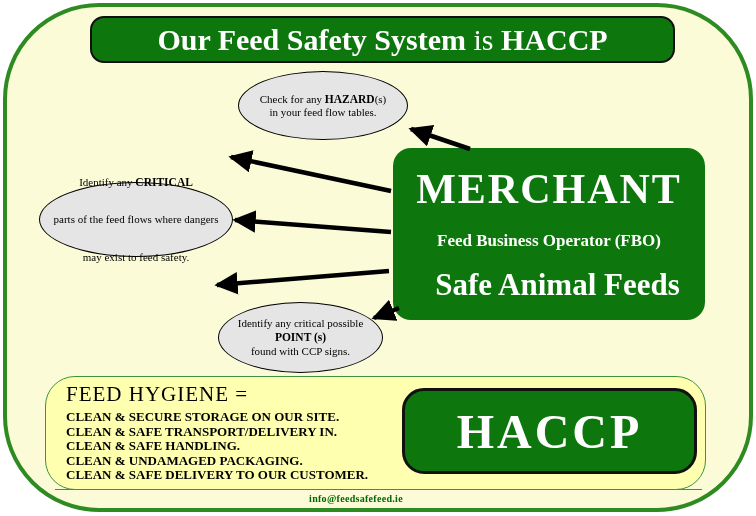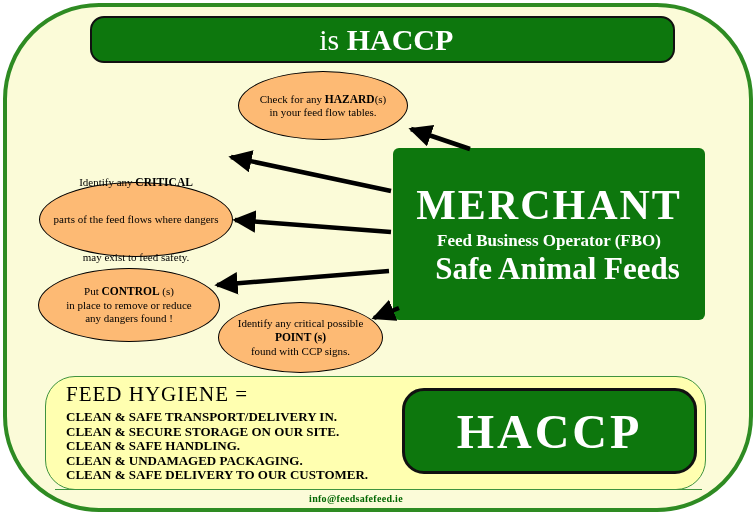--- a/index.html
+++ b/index.html
@@ -12,35 +12,36 @@
     background:#FBFBD8;border:4px solid #2E8B22;border-radius:96px;
   }
   .title-bar{
     position:absolute;left:90px;top:16px;width:581px;height:43px;
     background:#0D770D;border:2px solid #111111;border-radius:14px;
     color:#ffffff;display:flex;align-items:center;justify-content:center;
     font-size:30px;white-space:pre;
   }
   .title-bar .b{font-weight:bold;}
   .bubble{
-    position:absolute;background:#fdba74;border:1.6px solid #000000;border-radius:50%;
+    position:absolute;background:#e5e5e5;border:1.6px solid #000000;border-radius:50%;
     display:flex;flex-direction:column;align-items:center;justify-content:center;
     text-align:center;font-size:11px;line-height:1.22;color:#000000;
   }
   .bubble .b{font-weight:bold;font-size:11.5px;}
   #bubble-hazard  {left:238px;top:71px; width:168px;height:67px;}
   #bubble-analysis{left:42px; top:97px; width:184px;height:73px;}
   #bubble-critical{left:39px; top:182px;width:192px;height:73px;gap:24px;}
   #bubble-control {left:38px; top:268px;width:180px;height:72px;}
   #bubble-point   {left:218px;top:302px;width:163px;height:69px;}
   .merchant{
     position:absolute;left:393px;top:148px;width:312px;height:172px;
-    background:#0D770D;border-radius:6px;color:#ffffff;
+    background:#0D770D;border-radius:18px;color:#ffffff;
     display:flex;flex-direction:column;align-items:center;justify-content:center;
     text-align:center;
+    gap:16px;
   }
   .merchant .l1{font-size:42px;font-weight:bold;letter-spacing:2px;line-height:1.05;}
   .merchant .l2{font-size:17px;font-weight:bold;margin-top:4px;}
   .merchant .l3{font-size:31px;font-weight:bold;margin-top:2px;line-height:1.05;margin-left:17px;}
   .hygiene-panel{
     position:absolute;left:45px;top:376px;width:659px;height:112px;
     background:#FFFFB0;border:1px solid #3F933F;border-radius:30px;
   }
   .hygiene-text{
     position:absolute;left:66px;top:382px;width:340px;color:#000000;
@@ -63,57 +64,52 @@
   }
   .arrows{position:absolute;left:0;top:0;width:756px;height:516px;pointer-events:none;}
 </style>
 </head>
 <body>
 
 <div class="canvas">
 
   <div class="page"></div>
 
-  <div class="title-bar"><span> is </span><span class="b">HACCP</span></div>
+  <div class="title-bar"><span class="b">Our Feed Safety System</span><span> is </span><span class="b">HACCP</span></div>
 
   <div class="bubble" id="bubble-hazard">
     <div><span>Check for any </span><span class="b">HAZARD</span><span>(s)</span></div>
     <div>in your feed flow tables.</div>
   </div>
 
 
   <div class="bubble" id="bubble-critical">
     <div><span>Identify any </span><span class="b">CRITICAL</span></div>
     <div>parts of the feed flows where dangers</div>
     <div>may exist to feed safety.</div>
   </div>
 
-  <div class="bubble" id="bubble-control">
-    <div><span>Put </span><span class="b">CONTROL</span><span> (s)</span></div>
-    <div>in place to remove or reduce</div>
-    <div>any dangers found !</div>
-  </div>
 
   <div class="bubble" id="bubble-point">
     <div>Identify any critical possible</div>
     <div class="b">POINT (s)</div>
     <div>found with CCP signs.</div>
   </div>
 
   <div class="merchant">
     <div class="l1">MERCHANT</div>
     <div class="l2">Feed Business Operator (FBO)</div>
     <div class="l3">Safe Animal Feeds</div>
   </div>
 
   <div class="hygiene-panel"></div>
   <div class="hygiene-text">
     <div class="head">FEED HYGIENE =</div>
+    <div class="item">CLEAN &amp; SECURE STORAGE ON OUR SITE.</div>
     <div class="item">CLEAN &amp; SAFE TRANSPORT/DELIVERY IN.</div>
-    <div class="item">CLEAN &amp; SECURE STORAGE ON OUR SITE.</div>
     <div class="item">CLEAN &amp; SAFE HANDLING.</div>
     <div class="item">CLEAN &amp; UNDAMAGED PACKAGING.</div>
     <div class="item">CLEAN &amp; SAFE DELIVERY TO OUR CUSTOMER.</div>
   </div>
 
   <div class="haccp-box">HACCP</div>
 
   <div class="footer-divider"></div>
   <div class="footer-email">info@feedsafefeed.ie</div>
 

